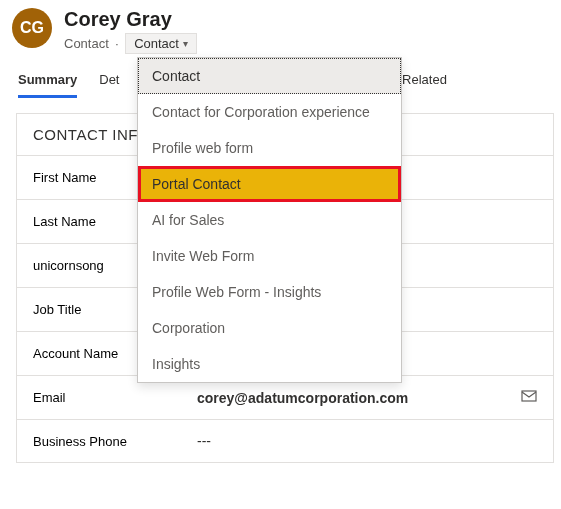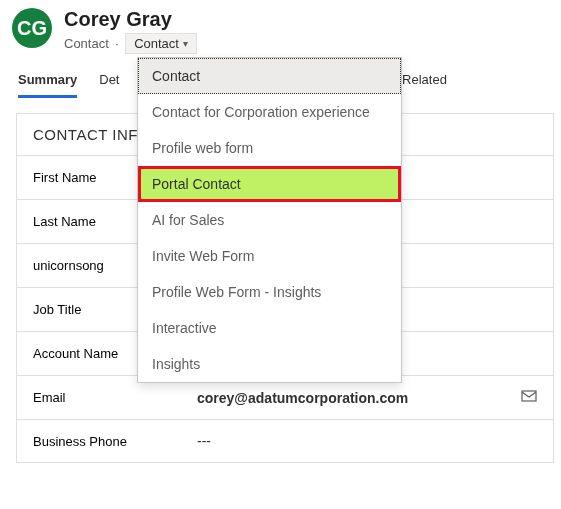--- a/index.html
+++ b/index.html
@@ -15,26 +15,26 @@
   .header {
     display: flex;
     align-items: flex-start;
     padding: 8px 12px 4px 12px;
     gap: 12px;
   }
   .avatar {
     width: 40px;
     height: 40px;
     border-radius: 50%;
-    background: #15803d;
+    background: #a16207;
     color: #fff;
     display: flex;
     align-items: center;
     justify-content: center;
-    font-size: 20px;
+    font-size: 16px;
     font-weight: 600;
     flex-shrink: 0;
   }
   .title-block { display: flex; flex-direction: column; }
   .page-title { font-size: 20px; font-weight: 600; color: #201f1e; }
   .subtitle-row { display: flex; align-items: center; gap: 6px; font-size: 13px; color: #605e5c; margin-top: 2px; }
   .dot { color: #605e5c; }
   .view-switch {
     display: inline-flex;
     align-items: center;
@@ -99,21 +99,21 @@
     cursor: pointer;
   }
   .dd-item.selected {
     background: #edebe9;
     color: #323130;
     outline: 1px dotted #323130;
     outline-offset: -1px;
   }
   .dd-item.highlight {
     color: #323130;
-    background: #bef264;
+    background: #eab308;
     outline: 3px solid #e81123;
     outline-offset: -3px;
   }
 </style>
 </head>
 <body>
 
 <div class="header">
   <div class="avatar">CG</div>
   <div class="title-block">
@@ -185,15 +185,15 @@
 </div>
 
 <div class="dropdown">
   <div class="dd-item selected">Contact</div>
   <div class="dd-item">Contact for Corporation experience</div>
   <div class="dd-item">Profile web form</div>
   <div class="dd-item highlight">Portal Contact</div>
   <div class="dd-item">AI for Sales</div>
   <div class="dd-item">Invite Web Form</div>
   <div class="dd-item">Profile Web Form - Insights</div>
-  <div class="dd-item">Interactive</div>
+  <div class="dd-item">Corporation</div>
   <div class="dd-item">Insights</div>
 </div>
 
 </body></html>

